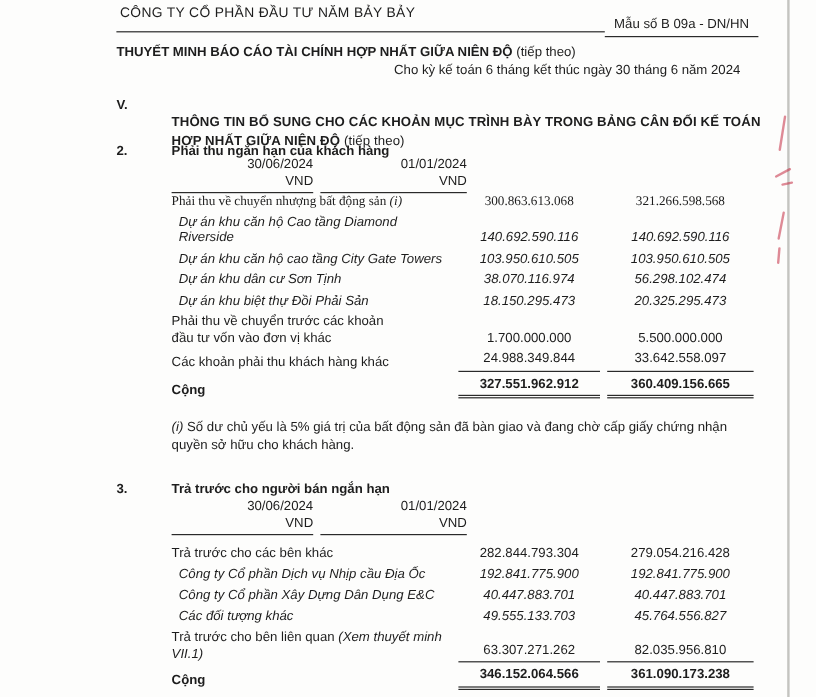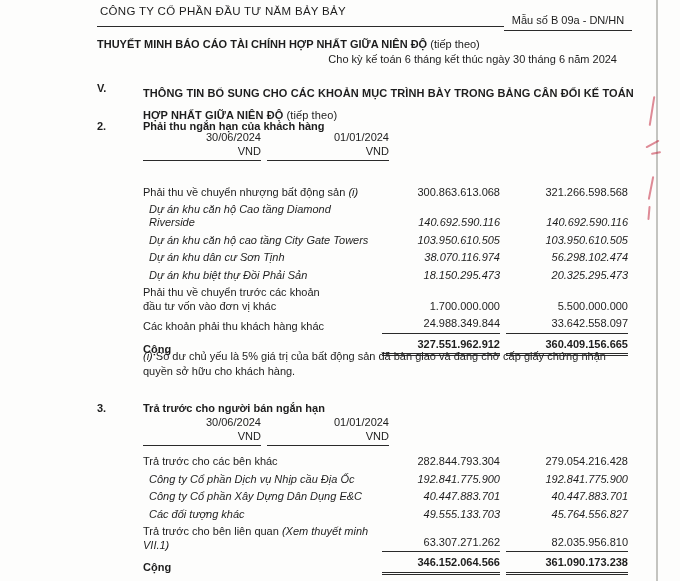--- a/index.html
+++ b/index.html
@@ -17,38 +17,38 @@
   .company{left:100px;top:5px;font-size:11.5px;letter-spacing:.3px;}
   .hrule{left:97px;top:26px;width:407px;border-top:1.6px solid #2a2a2a;height:0;}
   .formno{left:504px;top:14px;width:128px;text-align:center;padding-bottom:4px;
           border-bottom:1.6px solid #2a2a2a;}
   .rtitle{left:97px;top:38px;width:520px;}
   .period{left:97px;top:53px;width:520px;text-align:right;}
 
   
   .secnum{left:97px;font-weight:bold;}
   .sectitle{left:143px;font-weight:bold;}
-  .secv{width:492px;line-height:22px;letter-spacing:.1px;}
+  .secv{width:492px;line-height:16px;letter-spacing:.1px;margin-top:12px;}
   .sfx{font-weight:normal;}
 
   
   .table{width:485px;}
   .thead{display:flex;}
   .hcell{width:118px;text-align:right;line-height:13.5px;
          border-bottom:1.6px solid #2a2a2a;padding-bottom:2px;}
   .hcell.h2{width:122px;margin-left:6px;}
   .trow{display:flex;align-items:flex-end;margin-top:4px;}
   .lbl{flex:1;padding-right:6px;line-height:13.5px;}
-  .num{width:118px;text-align:right;line-height:13.5px;}
+  .num{width:118px;text-align:center;line-height:13.5px;}
   .n2{width:122px;margin-left:6px;}
   .indent .lbl{padding-left:6px;}
   .uline .num{border-bottom:1.6px solid #2a2a2a;padding-bottom:2px;}
   .trow.total{font-weight:bold;margin-top:3px;}
   .total .num{border-bottom:3px double #2a2a2a;padding-bottom:2px;padding-top:1px;}
-  .rows1{margin-top:25px;}
+  .rows1{margin-top:1px;font-family:Liberation Serif, serif;}
   .rows2{margin-top:9px;}
 
   .note{left:143px;top:349px;width:492px;line-height:14.5px;}
 
   
   .edge-line{left:656px;top:0;width:2px;height:581px;background:#c4c4c0;}
   .redmark{background:rgba(196,44,66,.55);border-radius:1px;}
   .rm1{left:651px;top:96px;width:2px;height:30px;transform:rotate(9deg);}
   .rm2{left:645px;top:143px;width:15px;height:2px;transform:rotate(-28deg);}
   .rm3{left:651px;top:152px;width:10px;height:2px;transform:rotate(-12deg);}

